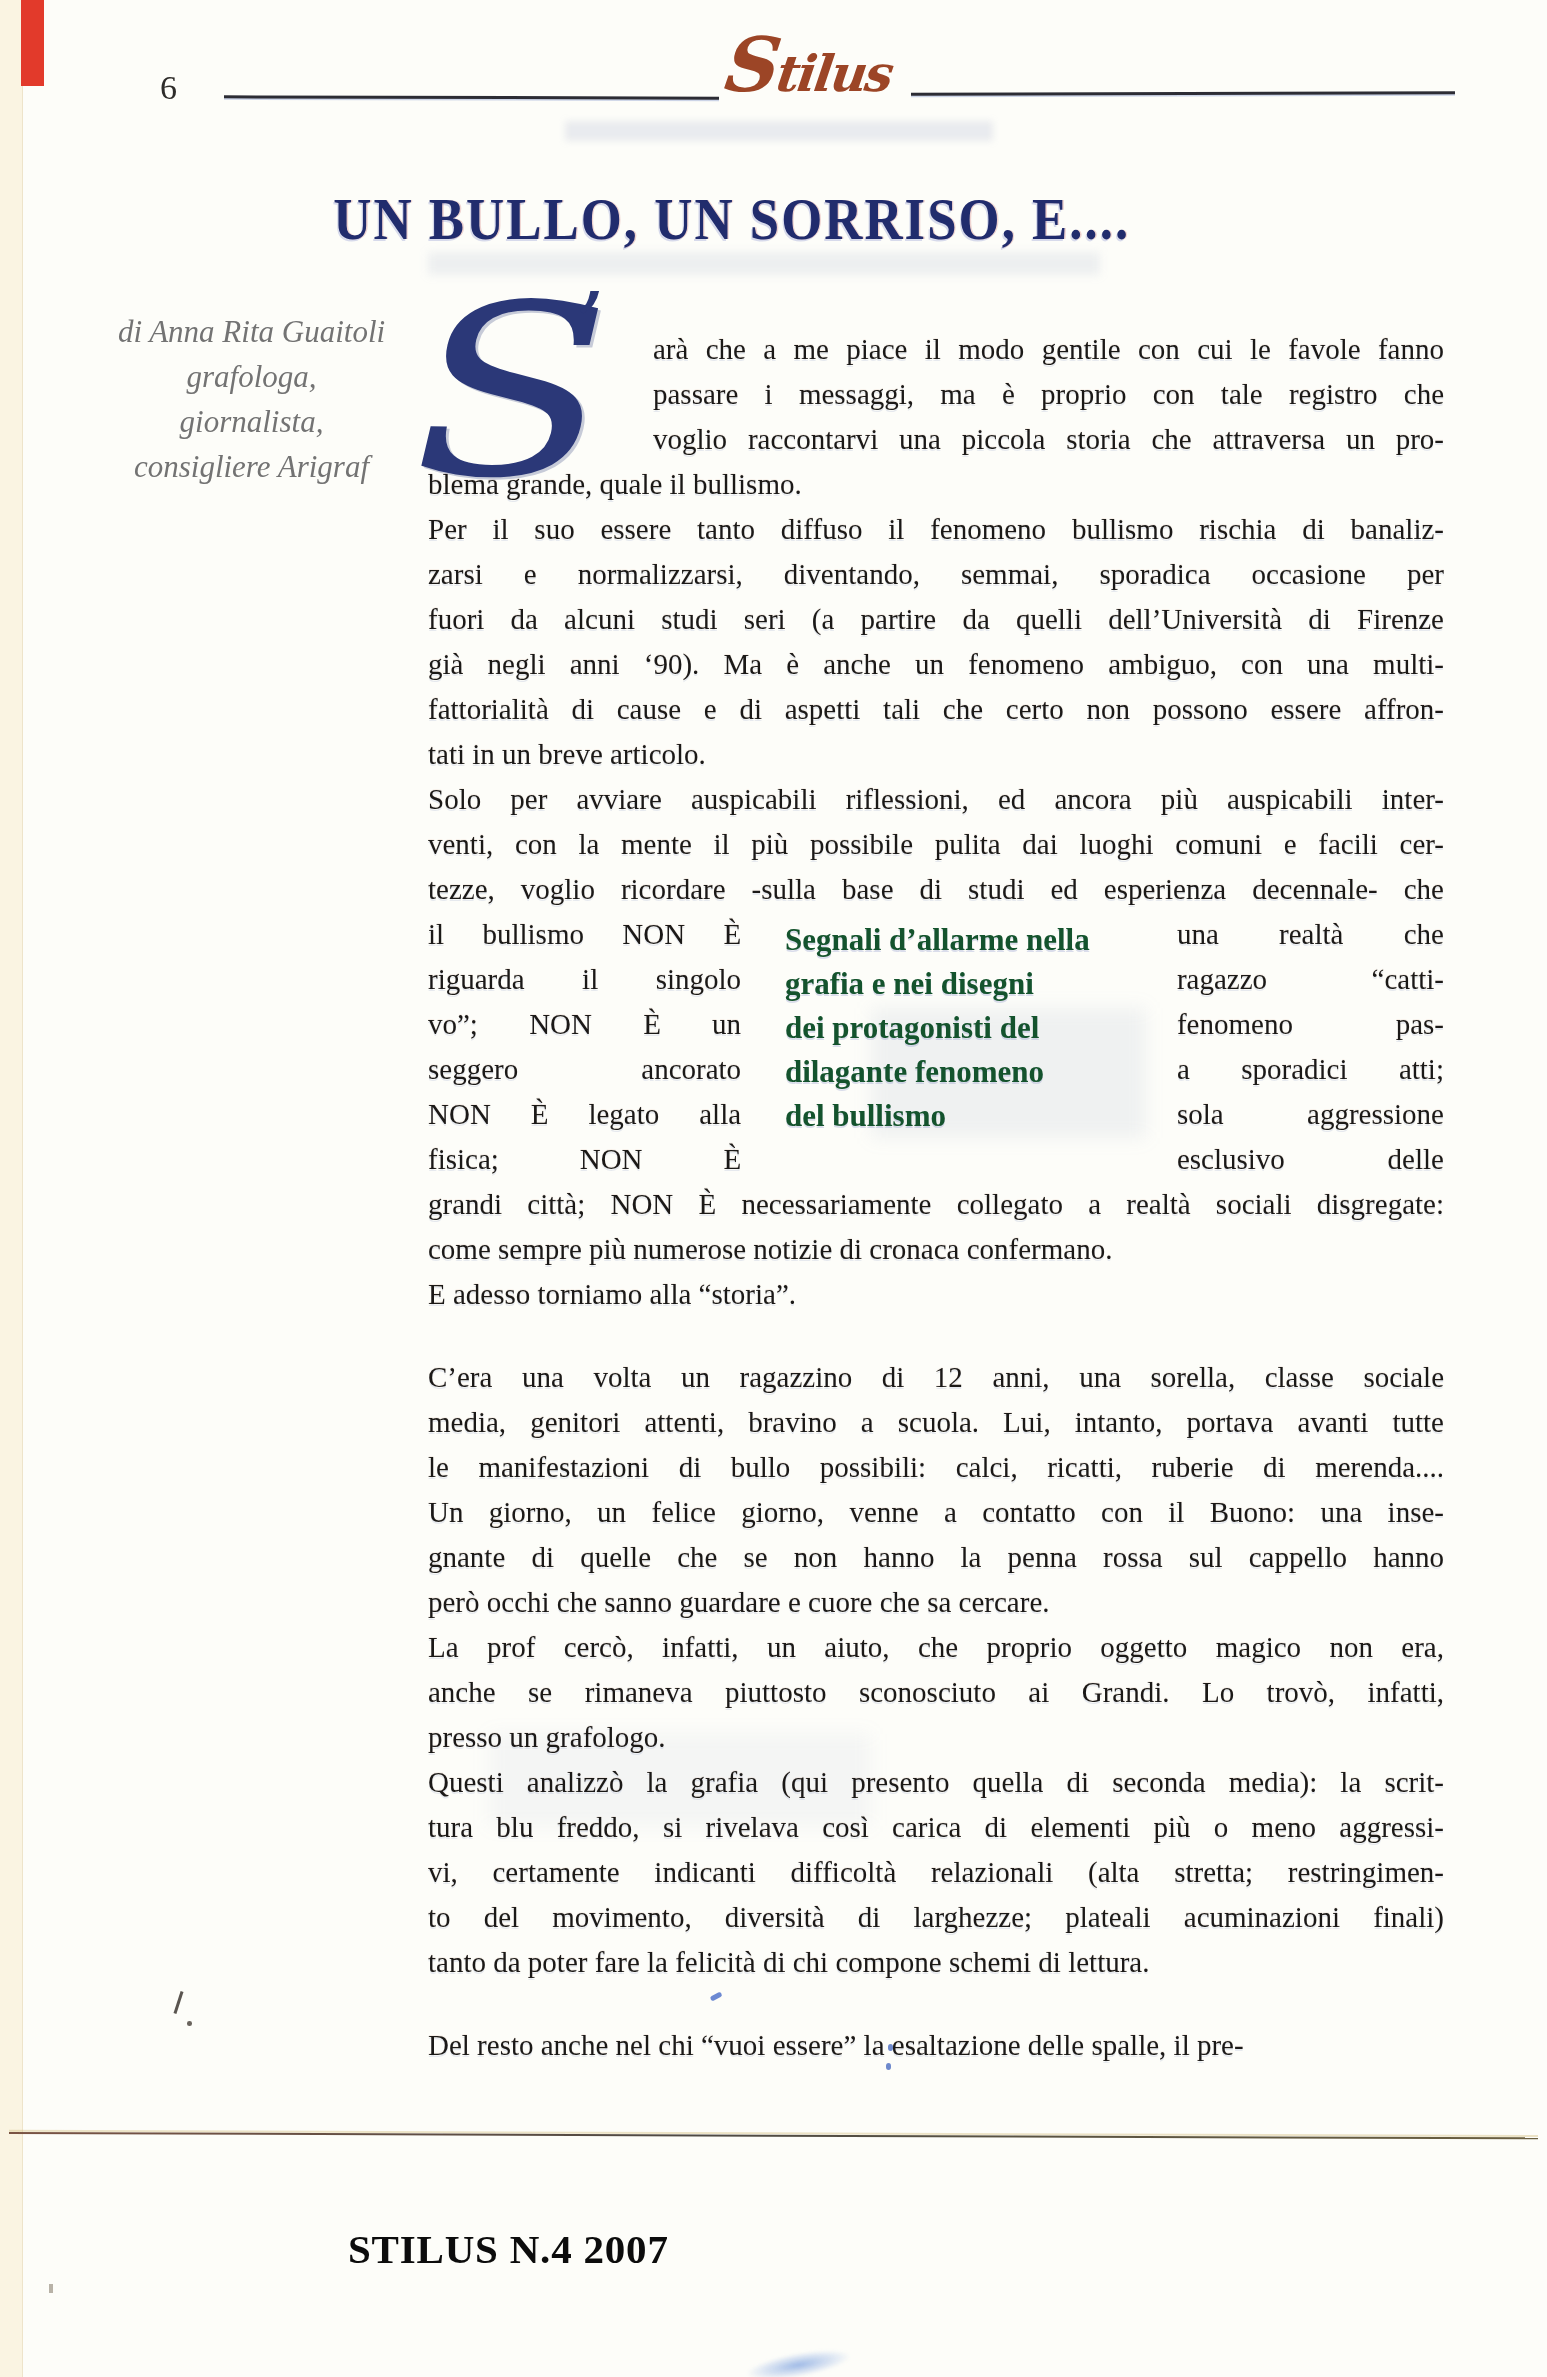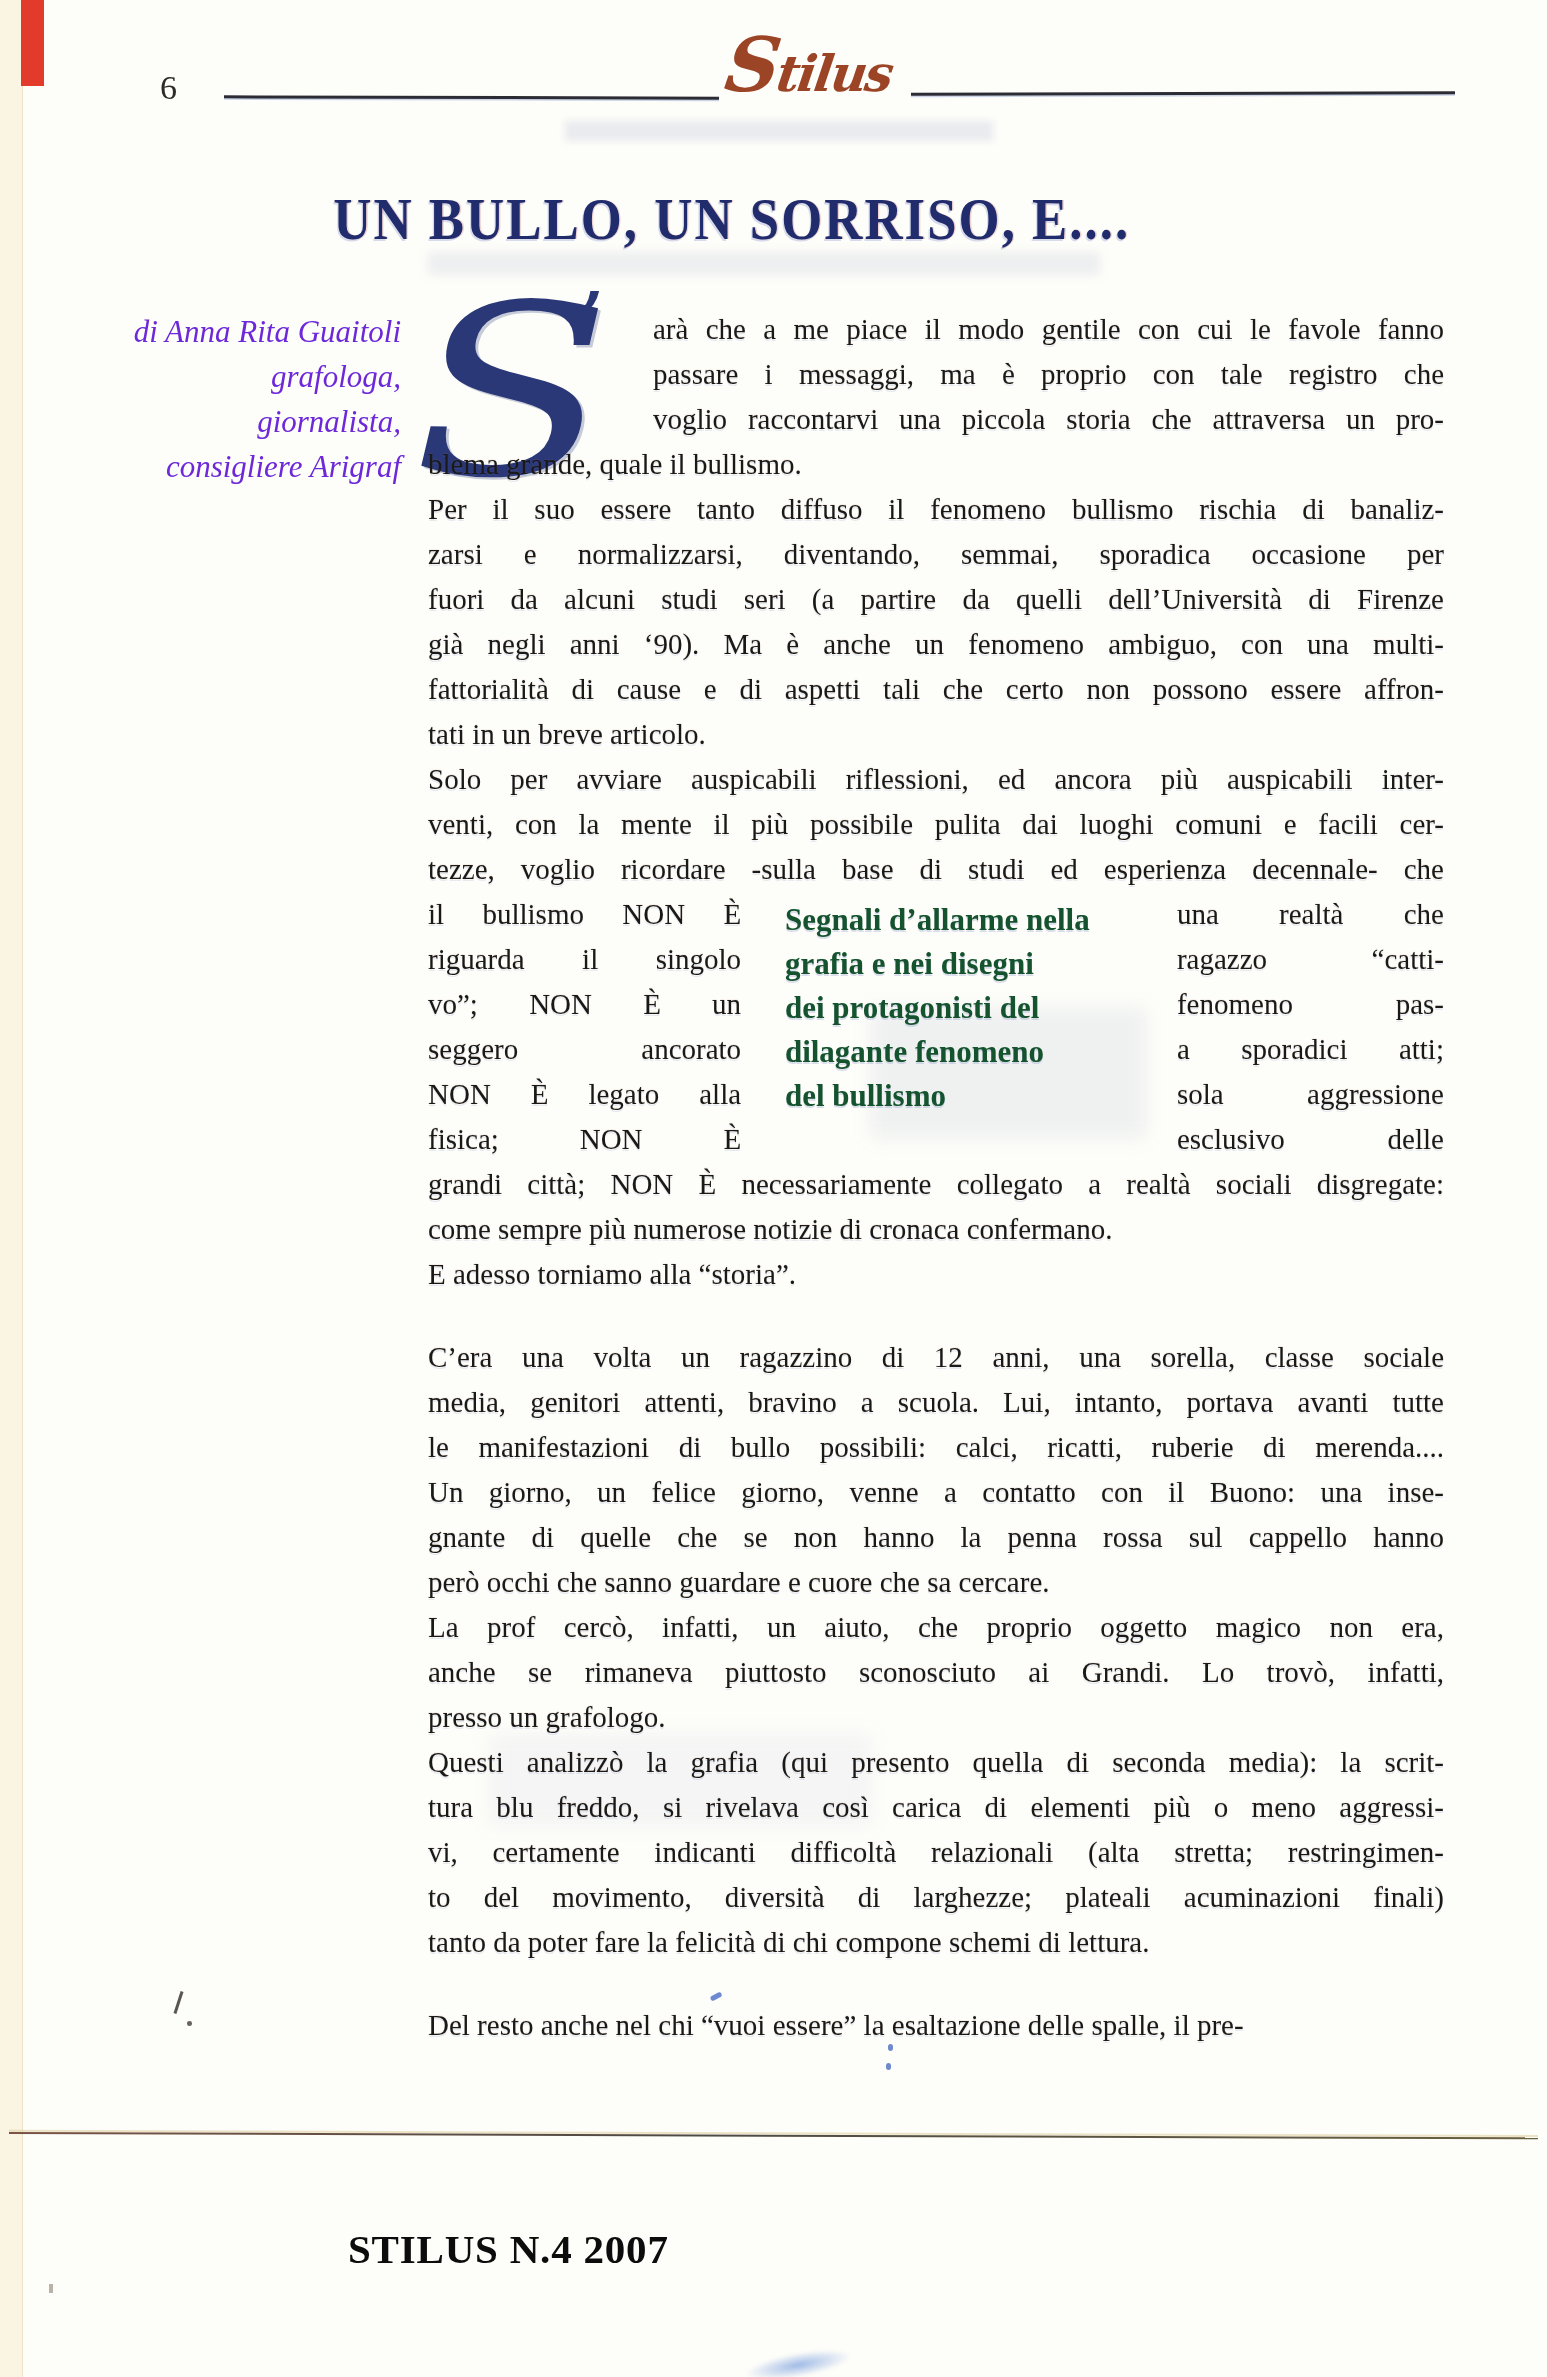--- a/index.html
+++ b/index.html
@@ -16,36 +16,36 @@
   .rule-left{left:224px;top:96px;width:495px;transform:rotate(.15deg);}
   .rule-right{left:911px;top:92px;width:544px;transform:rotate(-.15deg);}
   .masthead{position:absolute;left:691px;top:21.4px;width:237px;text-align:center;
     font-family:"DejaVu Serif",serif;font-style:italic;font-weight:bold;
     font-size:50px;letter-spacing:-2.3px;color:#9c4526;transform:skewX(-8deg);}
   .masthead::first-letter{font-size:1.5em;}
   .title-wrap{position:absolute;left:279px;top:185px;width:1070px;}
   .title-wrap span{display:inline-block;transform:scaleX(.88);transform-origin:center;
     font-weight:bold;font-size:60px;letter-spacing:2.3px;color:#212c6d;white-space:nowrap;
     text-shadow:1.5px 0 0 rgba(190,70,70,.22), -1.5px 1.5px 0 rgba(80,95,185,.22);}
-  .byline{position:absolute;left:74px;top:309px;width:327px;text-align:right;
-    font-style:italic;color:#6d28d9;}
+  .byline{position:absolute;left:88px;top:309px;width:327px;text-align:center;
+    font-style:italic;color:#737373;}
   .byline-line{font-size:31px;line-height:45px;}
   .drop-cap{position:absolute;left:413px;top:274px;
     font-family:"DejaVu Serif",serif;font-style:italic;
     font-size:237px;line-height:1;color:#2b3878;
     transform:scaleX(1.22);transform-origin:left top;
     text-shadow:2.3px 2.3px 0 rgba(40,55,120,.25);}
   .drop-apostrophe{position:absolute;left:575px;top:281px;
     font-family:"DejaVu Serif",serif;font-style:italic;
     font-size:92px;line-height:1;color:#2b3878;}
   .body-col{position:absolute;left:428px;top:307px;width:1016px;}
   .line{font-size:29px;line-height:45px;white-space:normal;
     text-shadow:0 1.5px 0 rgba(90,110,180,.14), 0 -0.8px 0 rgba(190,120,90,.10);}
   .j{text-align:justify;text-align-last:justify;}
-  .opening-indent{margin-left:225px;}
+  .opening-indent{margin-left:225px;margin-top:20px;}
   .wrap-row{display:flex;width:1016px;gap:40px;}
   .wrap-left{width:340px;}
   .wrap-quote{width:374px;margin-left:3.8px;margin-right:7.6px;padding-top:6.1px;}
   .wrap-right{width:290px;}
   .qline{font-size:31px;line-height:44px;font-weight:bold;color:#14532d;
     text-shadow:0 1.5px 0 rgba(60,80,170,.18);}
   .spacer{height:38px;}
   .footer-rule{position:absolute;left:9.2px;top:2132px;width:1529px;height:2.3px;
     background:linear-gradient(90deg,#7a5444,#4e4a44 45%,#6b6040);
     box-shadow:0 -2.3px 0 rgba(215,195,135,.45);

